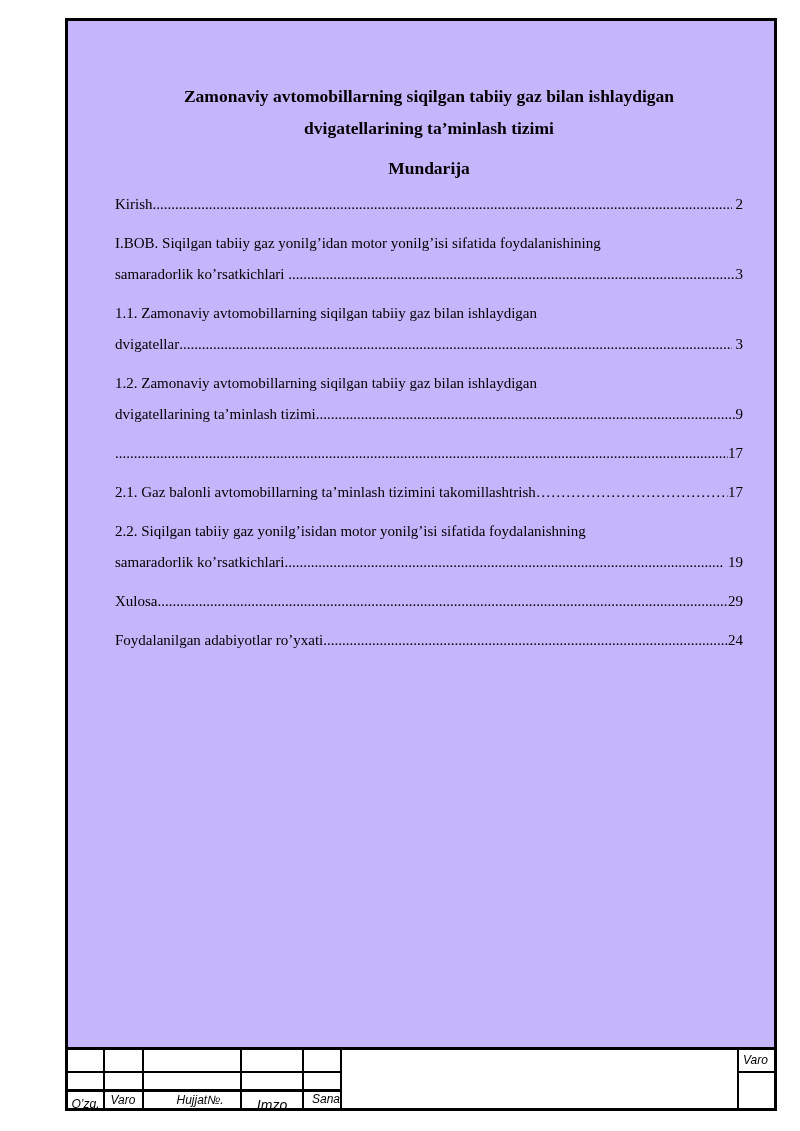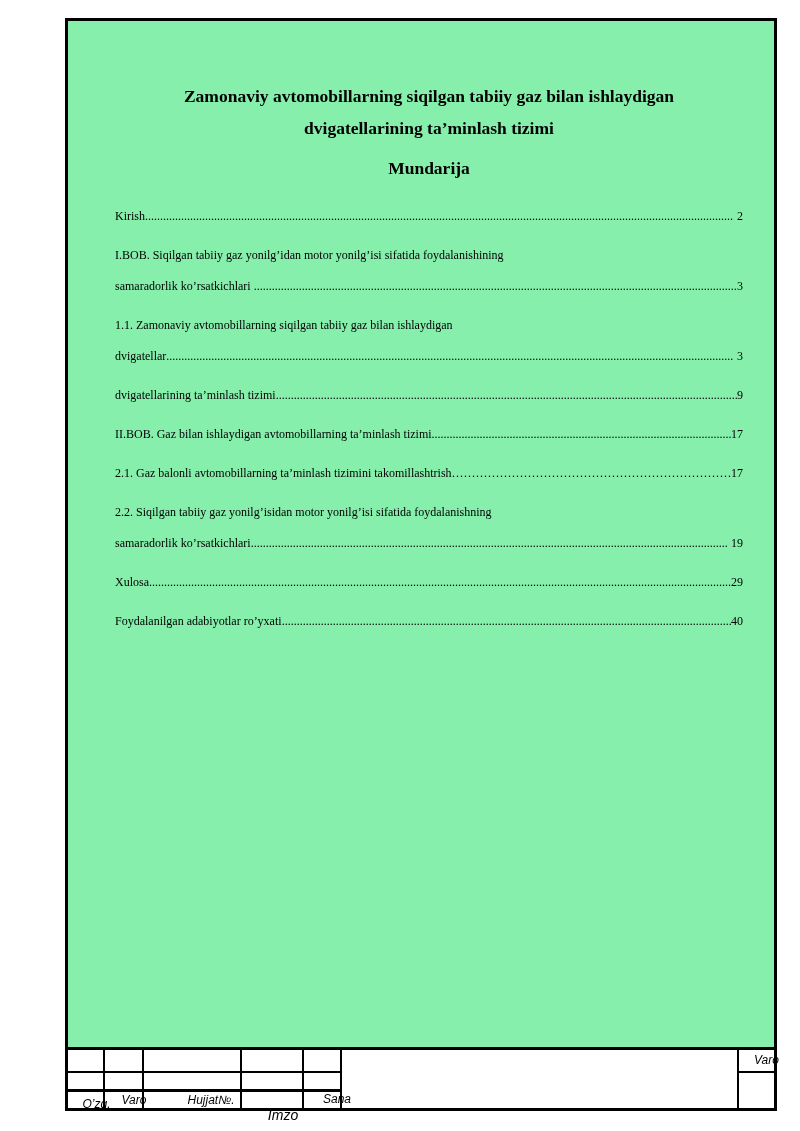--- a/index.html
+++ b/index.html
@@ -20,42 +20,42 @@
   }
   
   .frame {
     position: absolute;
     left: 65px;
     top: 18px;
     width: 712px;
     height: 1032px;
     border: 3px solid #000;
     box-sizing: border-box;
-    background: #86efac;
+    background: #c4b5fd;
   }
   .content {
     padding: 59px 31px 0 47px;
   }
   .doc-title {
     text-align: center;
     font-weight: bold;
     font-size: 17.5px;
     line-height: 32px;
   }
   .contents-heading {
     text-align: center;
     font-weight: bold;
     font-size: 17.5px;
     line-height: 32px;
     margin-top: 8px;
   }
   
   .toc {
-    margin-top: 17px;
-    font-size: 12px;
+    margin-top: 5px;
+    font-size: 15px;
     line-height: 31px;
   }
   .toc-entry { margin-bottom: 8px; }
   .toc-pre { white-space: nowrap; }
   .toc-line { display: flex; align-items: baseline; }
   .toc-tail { white-space: pre; flex: 0 0 auto; }
   .toc-leader {
     flex: 1 1 auto;
     min-width: 0;
     overflow: hidden;
@@ -79,21 +79,20 @@
     position: absolute;
     font-family: "Liberation Sans", sans-serif;
     font-style: italic;
     font-size: 12px;
     display: flex;
     align-items: center;
     justify-content: center;
     height: 16px;
     overflow: visible;
     white-space: nowrap;
-    padding-left: 11px;
   }
 </style>
 </head>
 <body>
 
 <div class="sheet">
 
   <div class="frame">
     <div class="content">
 
@@ -122,29 +121,29 @@
           </div>
           <div class="toc-entry">
             <div class="toc-pre">1.1. Zamonaviy avtomobillarning siqilgan tabiiy gaz bilan ishlaydigan</div>
             <div class="toc-line">
               <span class="toc-tail">dvigatellar</span>
               <span class="toc-leader">................................................................................................................................................................................................................................................................................................................................................................................................................</span>
               <span class="toc-page"> 3</span>
             </div>
           </div>
           <div class="toc-entry">
+            <div class="toc-pre">1.2. Zamonaviy avtomobillarning siqilgan tabiiy gaz bilan ishlaydigan</div>
             <div class="toc-line">
               <span class="toc-tail">dvigatellarining ta’minlash tizimi</span>
               <span class="toc-leader">................................................................................................................................................................................................................................................................................................................................................................................................................</span>
               <span class="toc-page">9</span>
             </div>
           </div>
           <div class="toc-entry">
             <div class="toc-line">
-              <span class="toc-tail">II.BOB. Gaz bilan ishlaydigan avtomobillarning ta’minlash tizimi</span>
               <span class="toc-leader">................................................................................................................................................................................................................................................................................................................................................................................................................</span>
               <span class="toc-page">17</span>
             </div>
           </div>
           <div class="toc-entry">
             <div class="toc-line">
               <span class="toc-tail">2.1. Gaz balonli avtomobillarning ta’minlash tizimini takomillashtrish</span>
               <span class="toc-leader">……………………………………………………………………………………………………………………………………………………………………………………………………………………</span>
               <span class="toc-page">17</span>
             </div>
@@ -161,21 +160,21 @@
             <div class="toc-line">
               <span class="toc-tail">Xulosa</span>
               <span class="toc-leader">................................................................................................................................................................................................................................................................................................................................................................................................................</span>
               <span class="toc-page">29</span>
             </div>
           </div>
           <div class="toc-entry">
             <div class="toc-line">
               <span class="toc-tail">Foydalanilgan adabiyotlar ro’yxati</span>
               <span class="toc-leader">................................................................................................................................................................................................................................................................................................................................................................................................................</span>
-              <span class="toc-page">40</span>
+              <span class="toc-page">24</span>
             </div>
           </div>
         </div>
 
     </div>
   </div>
 
   <div class="titleblock">
 
     <div class="tb-line tb-v" style="left:35px"></div>
@@ -185,19 +184,19 @@
     <div class="tb-line tb-v" style="left:272px"></div>
     <div class="tb-line tb-v" style="left:669px"></div>
 
     <div class="tb-line" style="left:0; top:21px; width:274px; height:2px"></div>
     <div class="tb-line" style="left:669px; top:21px; width:37px; height:2px"></div>
     <div class="tb-line" style="left:0; top:39px; width:274px; height:3px"></div>
 
     <div class="tb-label" style="left:0;   top:46px; width:35px">O’zg.</div>
     <div class="tb-label" style="left:36px; top:42px; width:38px">Varo</div>
     <div class="tb-label" style="left:76px; top:42px; width:112px">Hujjat№.</div>
-    <div class="tb-label" style="left:174px; top:57px; width:60px; font-size:14px">Imzo</div>
+    <div class="tb-label" style="left:174px; top:47px; width:60px; font-size:14px">Imzo</div>
     <div class="tb-label" style="left:236px; top:41px; width:44px">Sana</div>
 
     <div class="tb-label" style="left:669px; top:2px; width:37px">Varo</div>
   </div>
 
 </div>
 
 </body></html>

